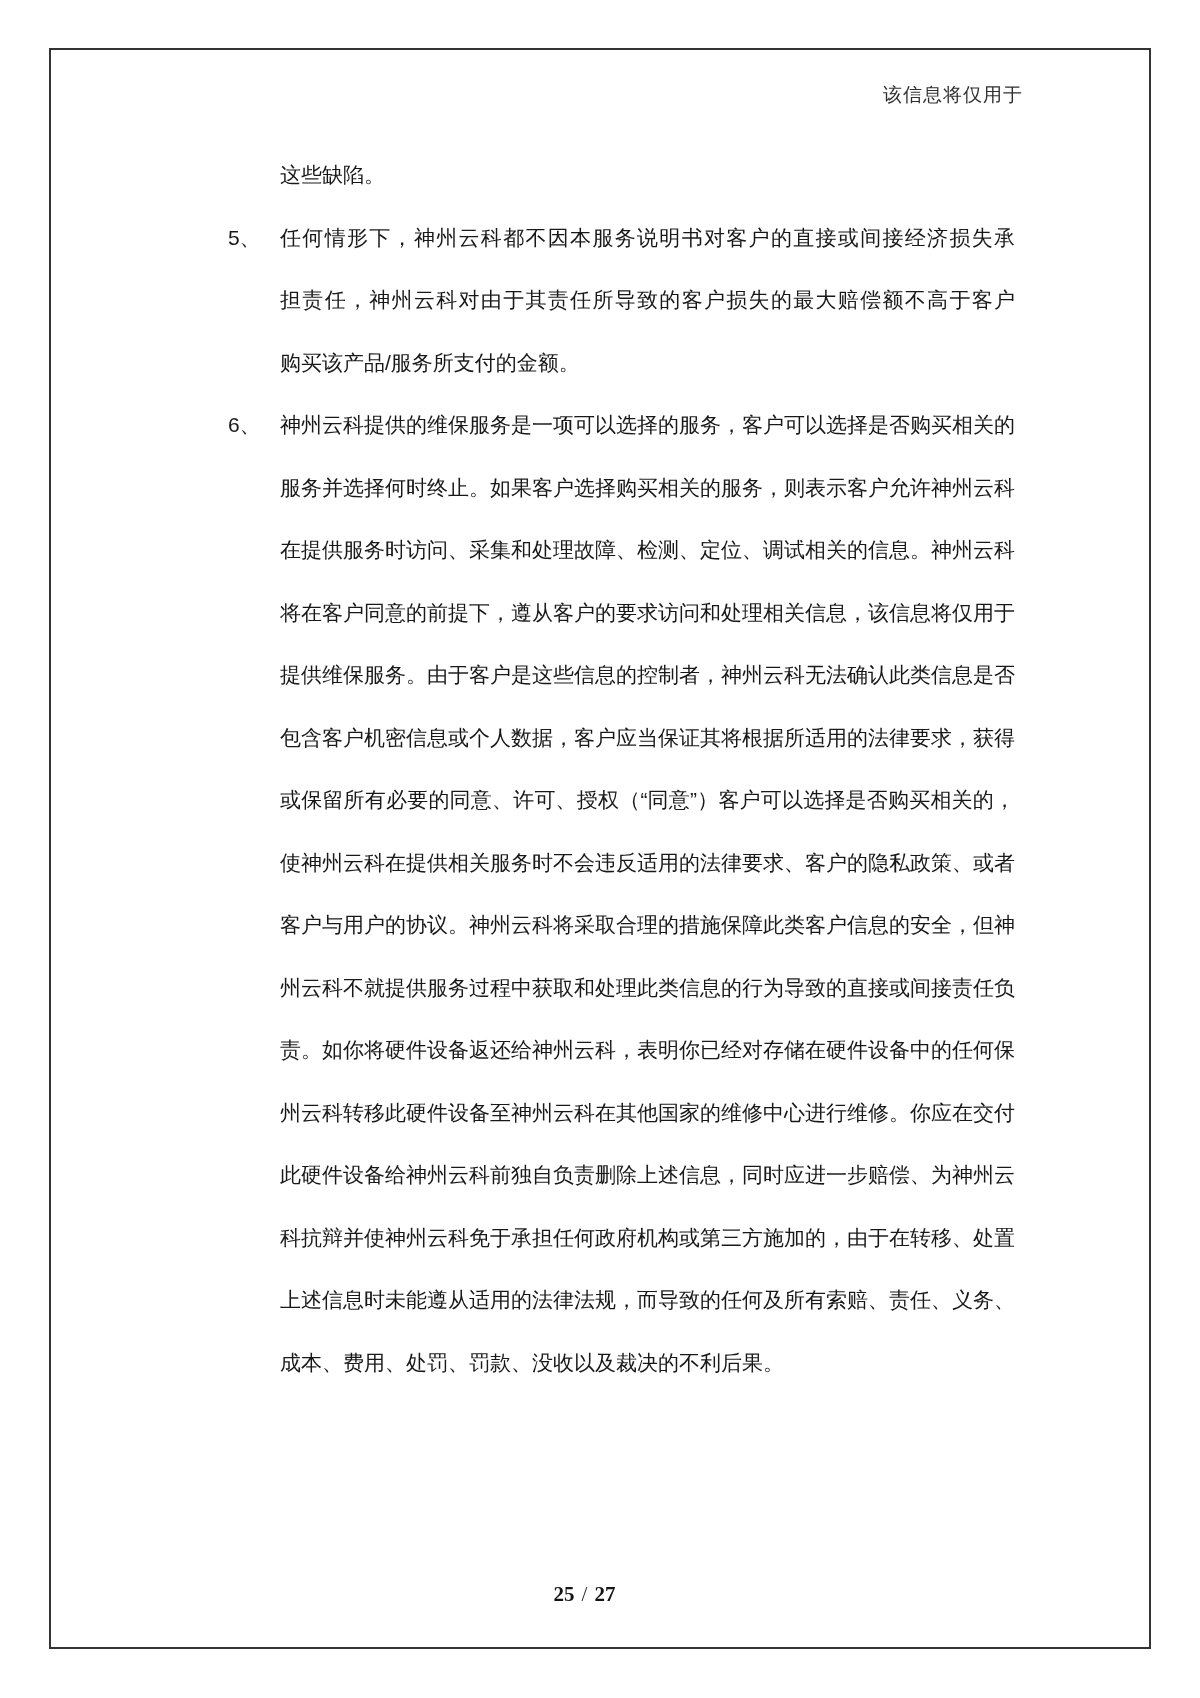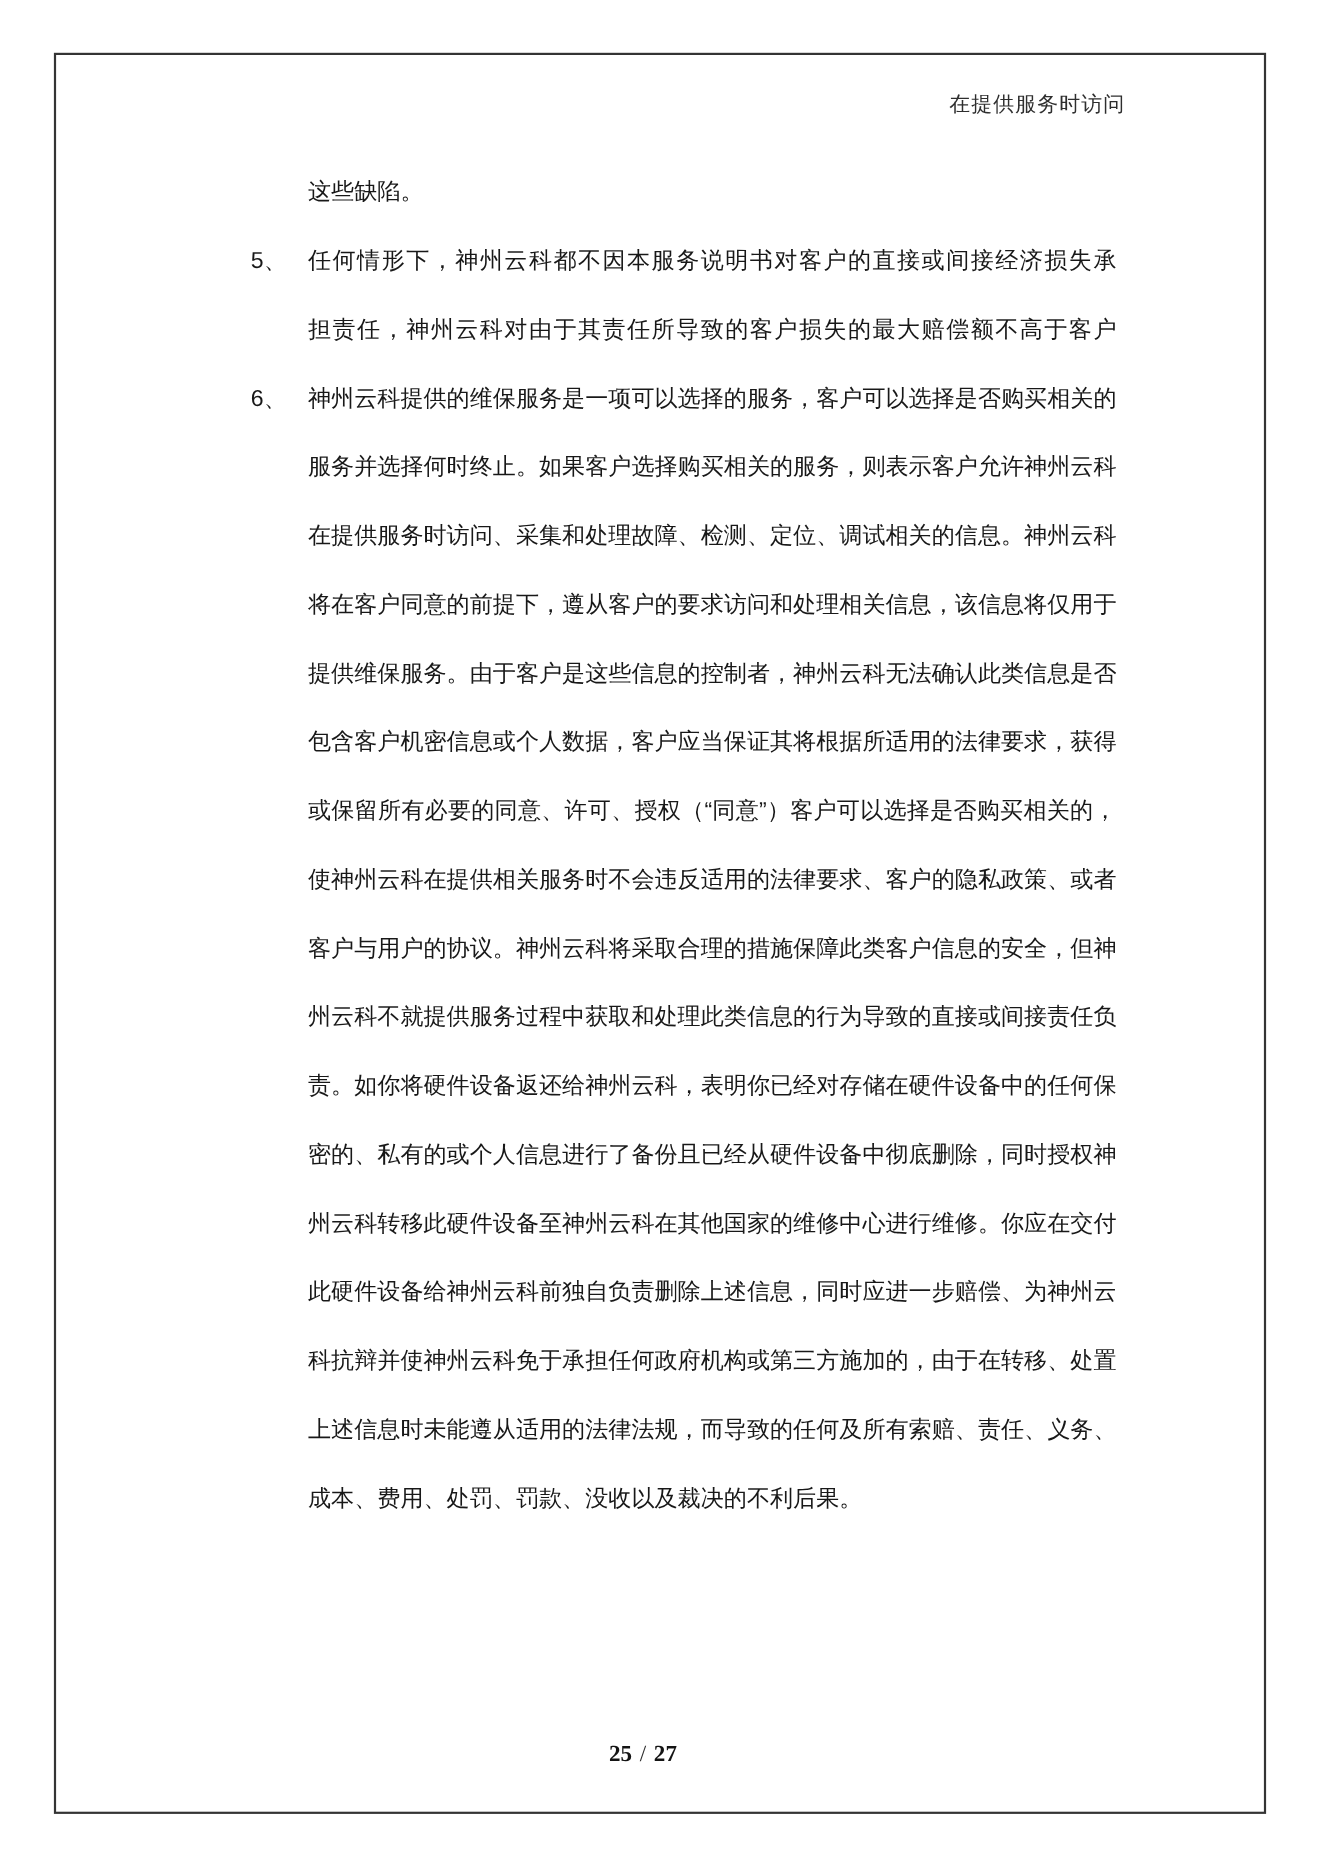--- a/index.html
+++ b/index.html
@@ -91,35 +91,38 @@
     color: #2a2a2a;
   }
 </style>
 </head>
 <body>
 
 <div class="page">
 
   <div class="page-border"></div>
 
-  <div class="doc-header">在提供服务时访问</div>
+  <div class="doc-header">该信息将仅用于</div>
 
   <div class="doc-body">
       <div class="para">
         <div class="line final">
           <span class="txt">这些缺陷。</span>
         </div>
       </div>
       <div class="para">
         <div class="line">
           <span class="num">5、</span>
           <span class="txt">任何情形下，神州云科都不因本服务说明书对客户的直接或间接经济损失承</span>
         </div>
         <div class="line">
           <span class="txt">担责任，神州云科对由于其责任所导致的客户损失的最大赔偿额不高于客户</span>
+        </div>
+        <div class="line final">
+          <span class="txt">购买该产品/服务所支付的金额。</span>
         </div>
       </div>
       <div class="para">
         <div class="line">
           <span class="num">6、</span>
           <span class="txt">神州云科提供的维保服务是一项可以选择的服务，客户可以选择是否购买相关的</span>
         </div>
         <div class="line">
           <span class="txt">服务并选择何时终止。如果客户选择购买相关的服务，则表示客户允许神州云科</span>
         </div>
@@ -144,23 +147,20 @@
         <div class="line">
           <span class="txt">客户与用户的协议。神州云科将采取合理的措施保障此类客户信息的安全，但神</span>
         </div>
         <div class="line">
           <span class="txt">州云科不就提供服务过程中获取和处理此类信息的行为导致的直接或间接责任负</span>
         </div>
         <div class="line">
           <span class="txt">责。如你将硬件设备返还给神州云科，表明你已经对存储在硬件设备中的任何保</span>
         </div>
         <div class="line">
-          <span class="txt">密的、私有的或个人信息进行了备份且已经从硬件设备中彻底删除，同时授权神</span>
-        </div>
-        <div class="line">
           <span class="txt">州云科转移此硬件设备至神州云科在其他国家的维修中心进行维修。你应在交付</span>
         </div>
         <div class="line">
           <span class="txt">此硬件设备给神州云科前独自负责删除上述信息，同时应进一步赔偿、为神州云</span>
         </div>
         <div class="line">
           <span class="txt">科抗辩并使神州云科免于承担任何政府机构或第三方施加的，由于在转移、处置</span>
         </div>
         <div class="line">
           <span class="txt">上述信息时未能遵从适用的法律法规，而导致的任何及所有索赔、责任、义务、</span>

